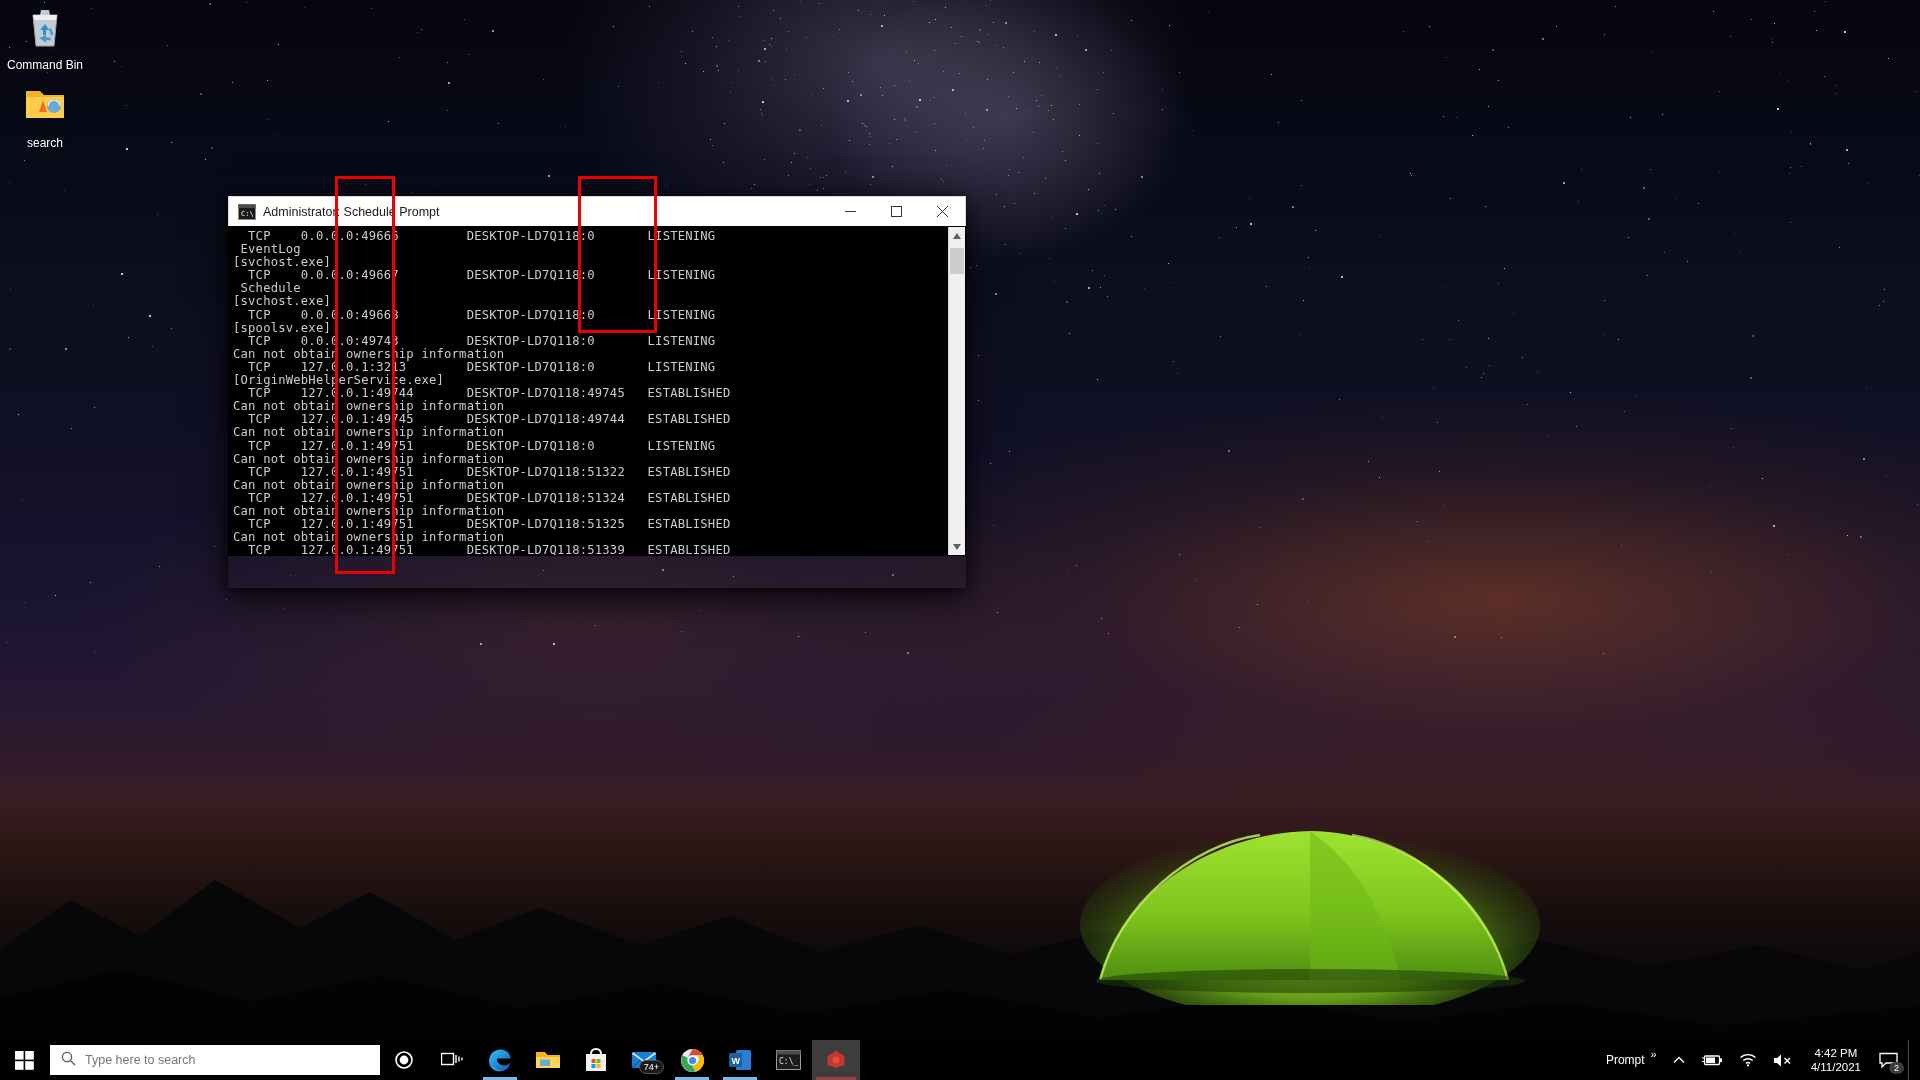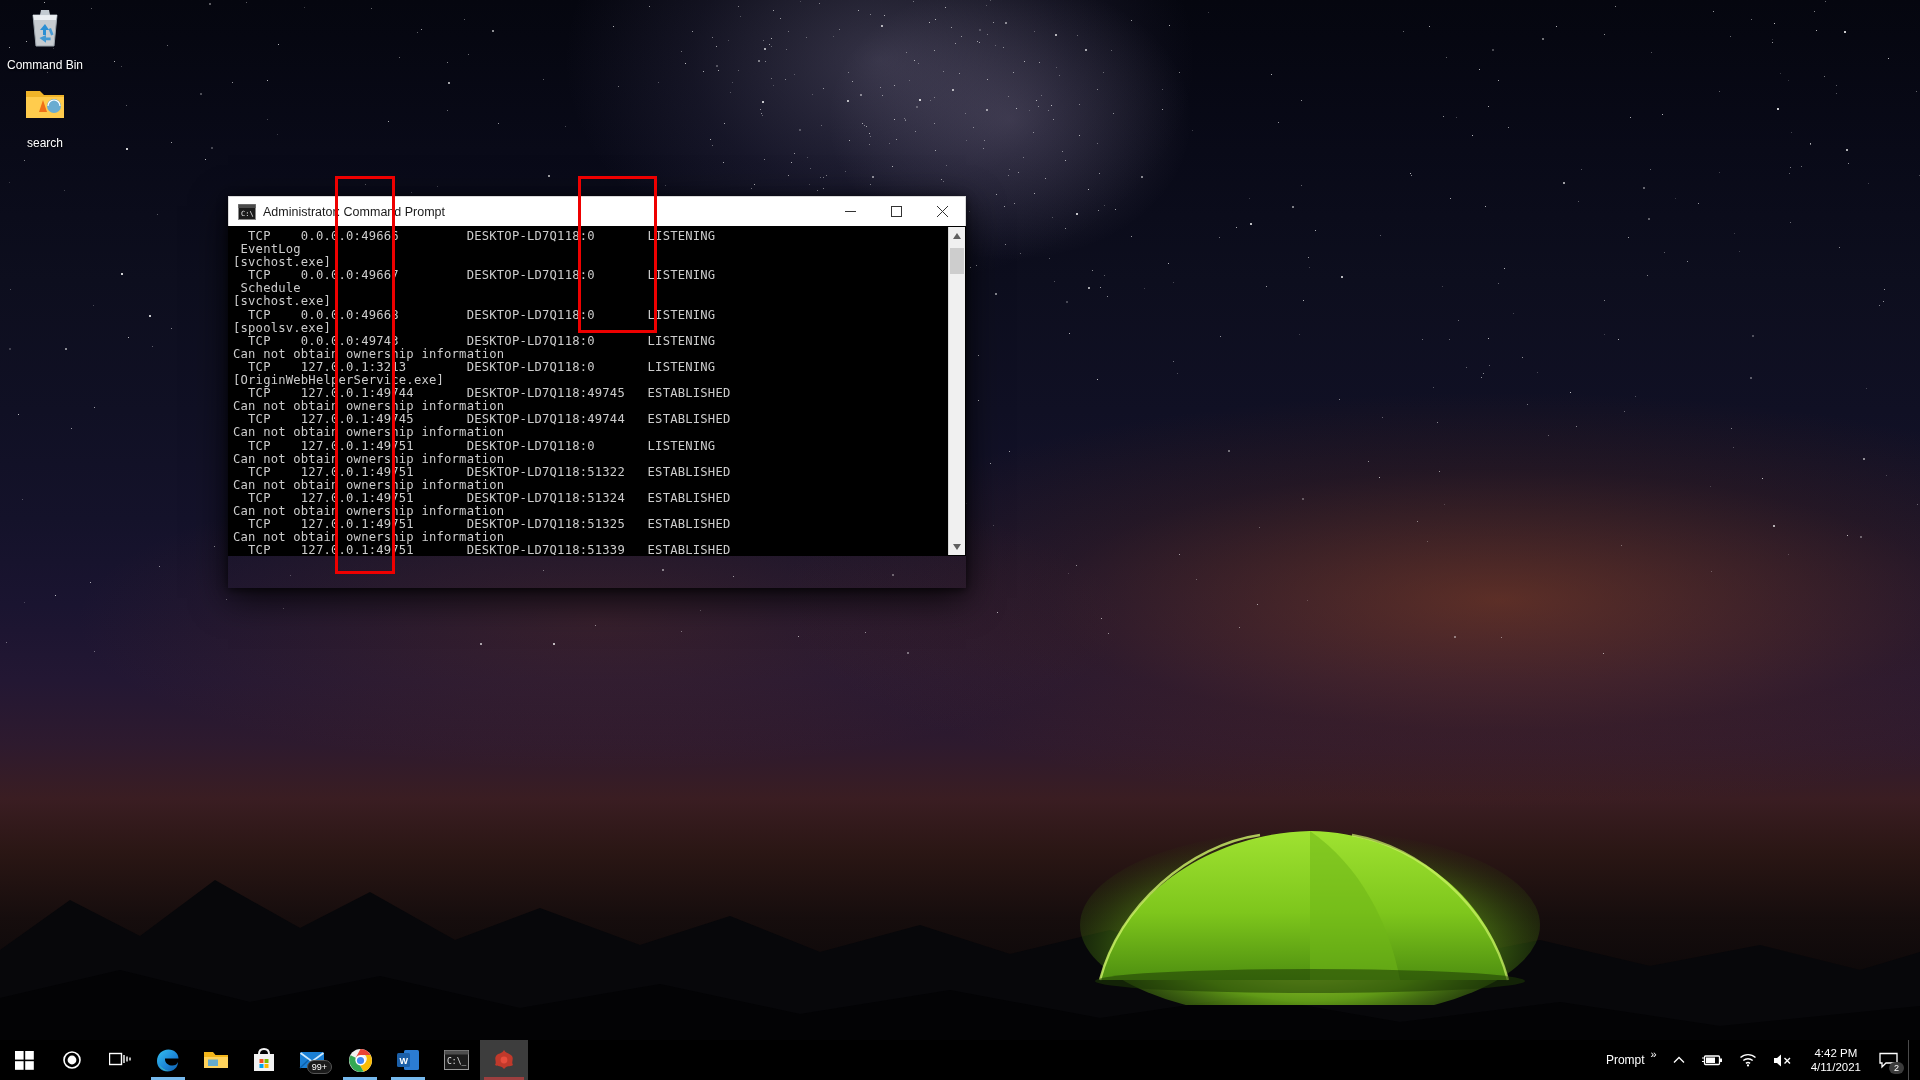--- a/index.html
+++ b/index.html
@@ -795,21 +795,21 @@
 
   <div id="cmdwin">
     <div id="titlebar">
       <span class="ticon">
         <svg width="18" height="16" viewBox="0 0 18 16">
           <rect x="0.5" y="0.5" width="17" height="15" fill="#1b1b1b" stroke="#8a8a8a"></rect>
           <rect x="0.5" y="0.5" width="17" height="3.5" fill="#4a4a4a"></rect>
           <text x="3" y="12" fill="#e8e8e8" font-family="monospace" font-size="7">C:\</text>
         </svg>
       </span>
-      <span class="ttext">Administrator: Command Prompt</span>
+      <span class="ttext">Administrator: Schedule Prompt</span>
       <span class="winbtn" id="btn-min">
         <svg width="11" height="11" viewBox="0 0 11 11">
             <path d="M0,5.5 L11,5.5" stroke="#333" stroke-width="1"></path>
           </svg>
       </span>
       <span class="winbtn" id="btn-max">
         <svg width="11" height="11" viewBox="0 0 11 11">
             <rect x="0.5" y="0.5" width="10" height="10" fill="none" stroke="#333"></rect>
           </svg>
       </span>
@@ -878,20 +878,29 @@
 
   <div id="startbtn">
     <svg width="19" height="19" viewBox="0 0 19 19">
       <rect x="0" y="0" width="8.6" height="8.6" fill="#fff"></rect>
       <rect x="10.2" y="0" width="8.6" height="8.6" fill="#fff"></rect>
       <rect x="0" y="10.2" width="8.6" height="8.6" fill="#fff"></rect>
       <rect x="10.2" y="10.2" width="8.6" height="8.6" fill="#fff"></rect>
     </svg>
   </div>
 
+  <div id="searchbox">
+    <span class="mag">
+      <svg width="15" height="15" viewBox="0 0 15 15">
+        <circle cx="6" cy="6" r="4.6" fill="none" stroke="#555" stroke-width="1.3"></circle>
+        <path d="M9.4,9.4 L14,14" stroke="#555" stroke-width="1.3"></path>
+      </svg>
+    </span>
+    <input type="text" id="search-input" placeholder="Type here to search" style="">
+  </div>
 
   <div class="tb-btn">
     <svg width="20" height="20" viewBox="0 0 20 20">
       <circle cx="10" cy="10" r="8" fill="none" stroke="#fff" stroke-width="1.6"></circle>
       <circle cx="10" cy="10" r="4.4" fill="#fff"></circle>
     </svg>
   </div>
 
   <div class="tb-btn">
     <svg width="22" height="18" viewBox="0 0 22 18">
@@ -933,21 +942,21 @@
       <rect x="11.5" y="16" width="4" height="4" fill="#ffb900"></rect>
     </svg>
   </div>
 
   <div class="tb-btn">
     <svg width="26" height="20" viewBox="0 0 26 20">
       <rect x="1" y="2" width="24" height="16" rx="1.5" fill="#1a7fd4"></rect>
       <path d="M1.5,3 L13,11.5 L24.5,3" fill="none" stroke="#cfe9fb" stroke-width="1.8"></path>
       <path d="M1,18 L9.5,10 M24.5,18 L16.5,10" stroke="#0e5fa8" stroke-width="1.4"></path>
     </svg>
-    <span class="badge">99+</span>
+    <span class="badge">74+</span>
   </div>
 
   <div class="tb-btn running">
     <svg width="25" height="25" viewBox="0 0 25 25">
       <circle cx="12.5" cy="12.5" r="11.5" fill="#f1f1f1"></circle>
       <path d="M12.5,1 A11.5,11.5 0 0 1 22.5,7 L12.5,7 A5.5,5.5 0 0 0 7.7,9.8 Z" fill="#ea4335"></path>
       <path d="M22.5,7 A11.5,11.5 0 0 1 15.6,23.6 L11.2,16 A5.5,5.5 0 0 0 17.1,7 Z" fill="#fbbc05"></path>
       <path d="M15.6,23.6 A11.5,11.5 0 0 1 2.6,7.3 L7.7,9.8 A5.5,5.5 0 0 0 11.2,16 Z" fill="#34a853"></path>
       <circle cx="12.5" cy="12.5" r="5" fill="#fff"></circle>
       <circle cx="12.5" cy="12.5" r="3.6" fill="#4285f4"></circle>

